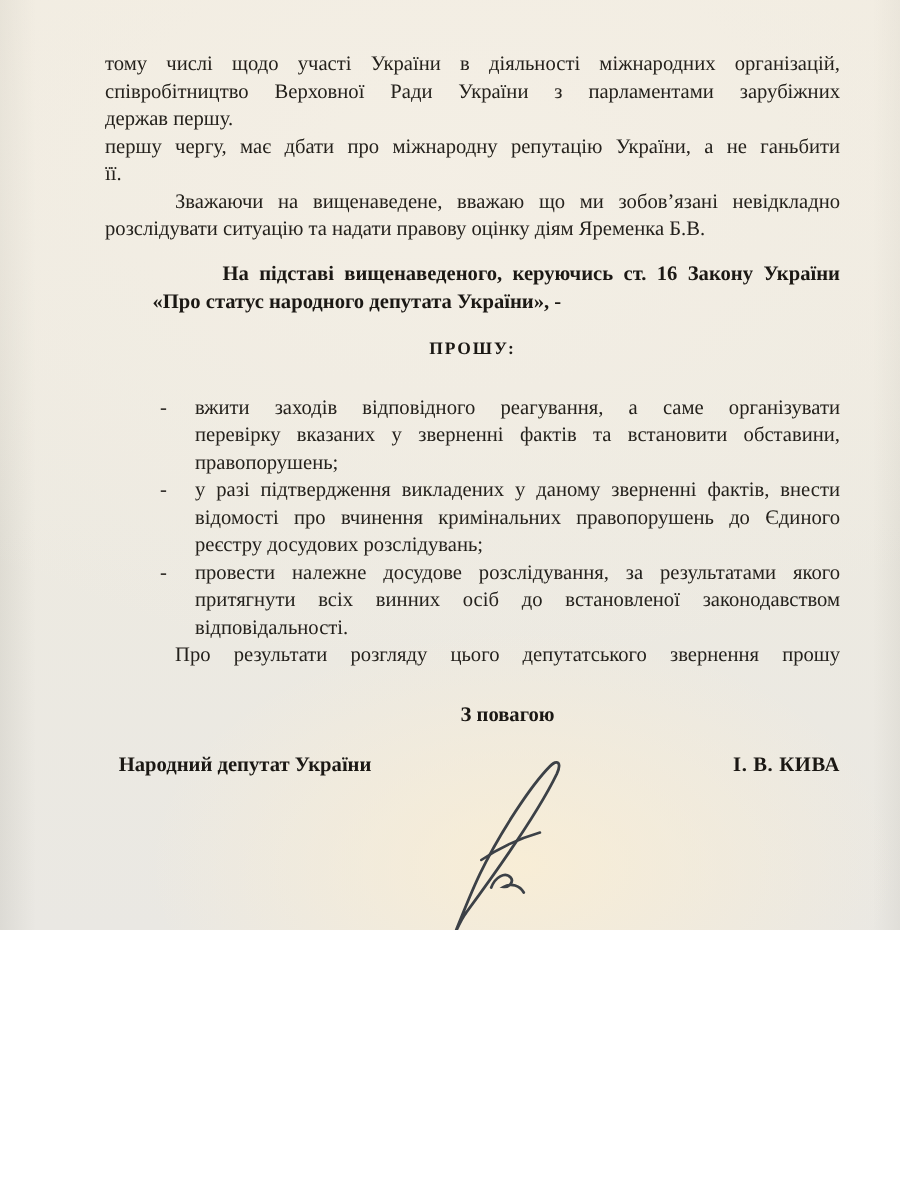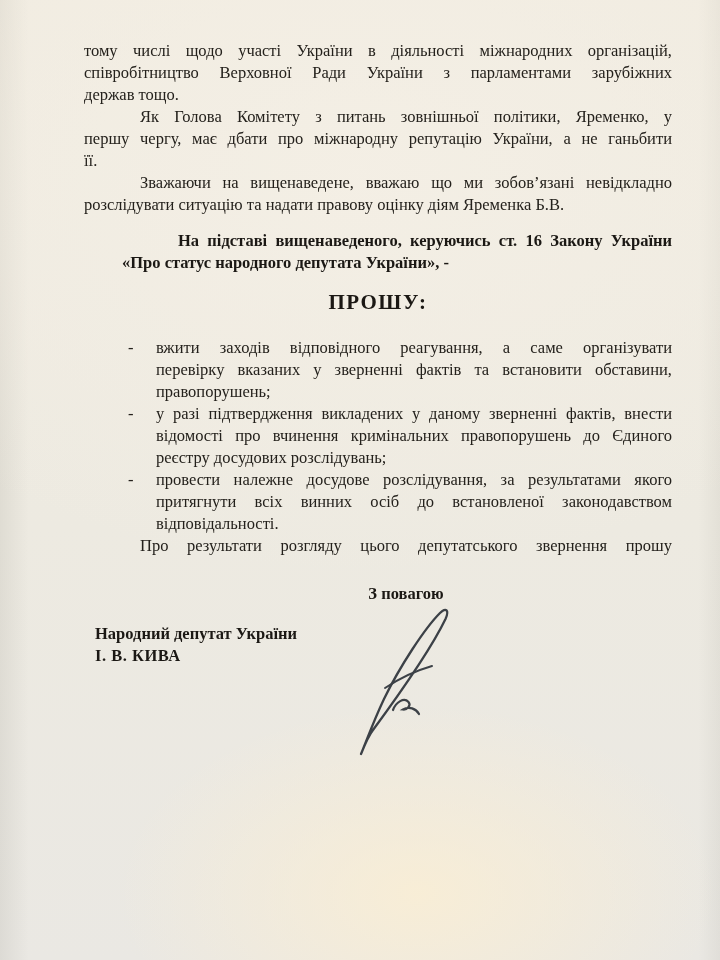--- a/index.html
+++ b/index.html
@@ -1,18 +1,18 @@
 <!DOCTYPE html>
 <html><head>
 <meta charset="utf-8">
 <style>
   html,body{margin:0;padding:0;}
   .page{
     position:relative;
-    width:720px;height:960px;
+    width:720px;height:744px;
     overflow:hidden;
     font-family:"Liberation Serif","DejaVu Serif",serif;
     color:#24211c;
     background-color:#eeeae0;
     background-image:
       radial-gradient(ellipse 430px 270px at 58% 93%, rgba(250,238,212,0.85), rgba(250,238,212,0) 70%),
       radial-gradient(ellipse 760px 520px at 50% 18%, rgba(244,239,229,0.9), rgba(244,239,229,0) 78%),
       linear-gradient(90deg, rgba(138,136,126,0.14), rgba(138,136,126,0) 4%),
       linear-gradient(90deg, rgba(138,136,126,0) 97%, rgba(138,136,126,0.10)),
       linear-gradient(180deg, #f1ece1 0%, #edeae1 55%, #eae8e3 100%);
@@ -29,21 +29,21 @@
   }
   .line.last{text-align-last:left;white-space:normal;}
   .line.ind{text-indent:56px;}
   .para{margin:0;}
   .para.bold{font-weight:bold;color:#1b1814;margin-left:38px;}
   .gap-sm{margin-top:14px;}
   .heading{
     margin-top:17px;
     text-align:center;
     font-weight:bold;
-    font-size:21px;
+    font-size:14px;
     letter-spacing:1.5px;
     color:#1b1814;
   }
   .req-list{margin-top:24px;}
   .list-item{position:relative;padding-left:72px;}
   .list-marker{
     position:absolute;left:44px;top:0;
     font-weight:normal;
   }
   .closing{margin-top:0;}
@@ -53,45 +53,43 @@
     font-weight:bold;color:#1b1814;
     text-align:center;
   }
   .sign-row{
     margin-top:18px;
     display:flex;
     justify-content:space-between;
     align-items:baseline;
     font-weight:bold;color:#1b1814;
     margin-left:11px;
-    flex-direction:column;
   }
   .sign-title{text-align:left;}
   .sign-name{letter-spacing:0.5px;}
   .signature{
     position:absolute;
     left:330px;top:596px;
     width:150px;height:168px;
   }
   .signature svg{width:100%;height:100%;}
 </style>
 </head>
 <body>
 
 <div class="page">
   <div class="text-col">
 
     <div class="para">
       <div class="line">тому числі щодо участі України в діяльності міжнародних організацій,</div>
       <div class="line">співробітництво Верховної Ради України з парламентами зарубіжних</div>
-      <div class="line last">держав тощо.</div>
+      <div class="line last">держав першу.</div>
     </div>
 
     <div class="para">
-      <div class="line ind">Як Голова Комітету з питань зовнішньої політики, Яременко, у</div>
       <div class="line">першу чергу, має дбати про міжнародну репутацію України, а не ганьбити</div>
       <div class="line last">її.</div>
     </div>
 
     <div class="para">
       <div class="line ind">Зважаючи на вищенаведене, вважаю що ми зобов’язані невідкладно</div>
       <div class="line last">розслідувати ситуацію та надати правову оцінку діям Яременка Б.В.</div>
     </div>
 
     <div class="para bold gap-sm">

